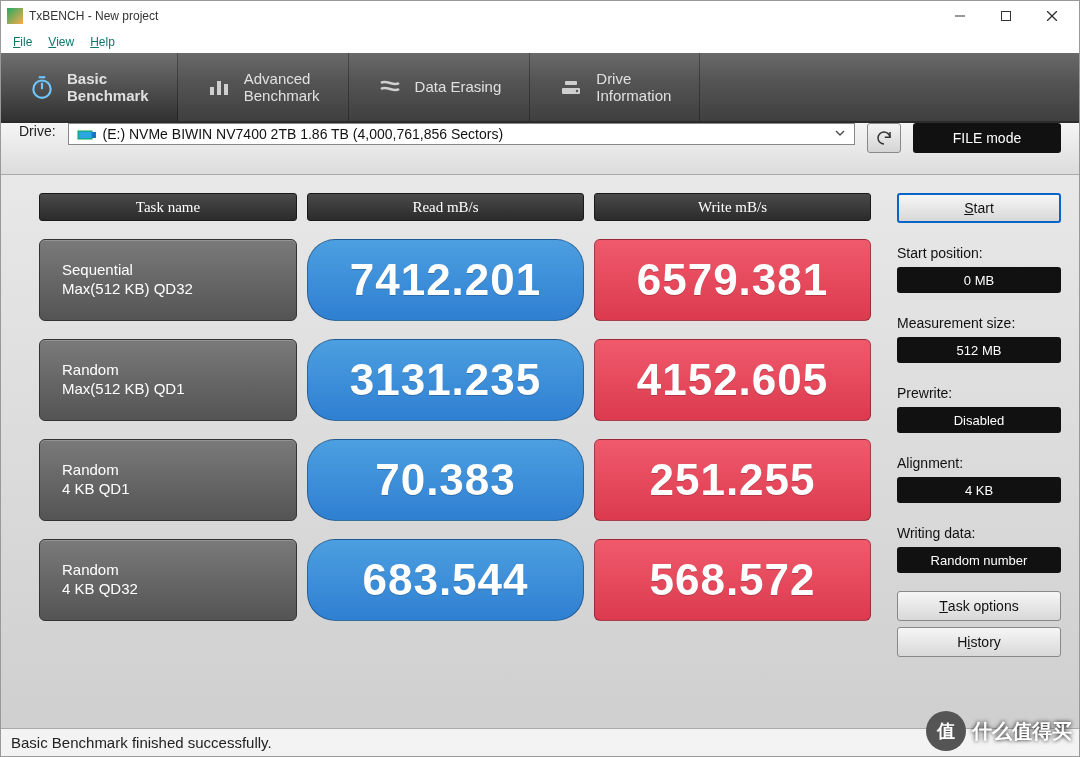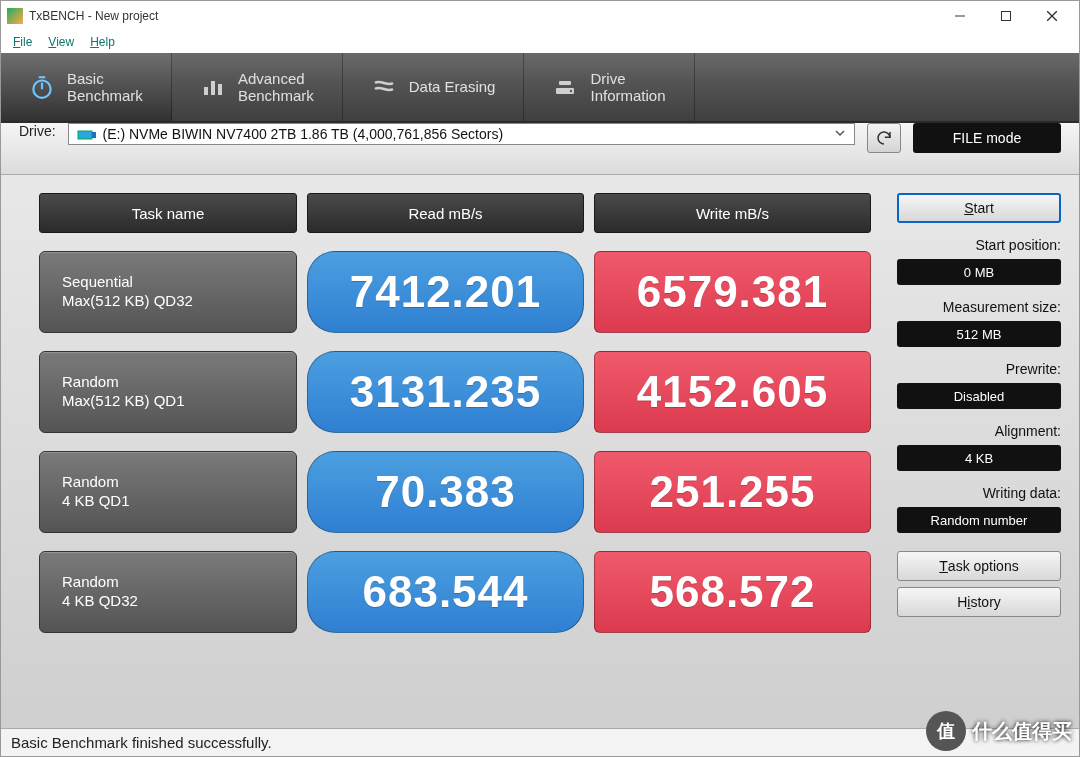--- a/index.html
+++ b/index.html
@@ -8,46 +8,46 @@
 .titlebar { height: 30px; display: flex; align-items: center; padding: 0 4px 0 6px; background: #fff; }
 .appicon { width: 16px; height: 16px; margin-right: 6px; display:inline-block; background: linear-gradient(135deg,#2a6,#fa4);}
 .title { flex: 1; font-size: 12px; color: #333; }
 .winbtns { display: flex; }
 .winbtn { width: 46px; height: 30px; display: flex; align-items: center; justify-content: center; color: #333; }
 .menubar { height: 22px; display: flex; align-items: center; gap: 16px; padding: 0 12px; font-size: 12px; color: #0f766e; background:#fff; }
 .menubar span { cursor: default; }
 .menubar span u{text-decoration:underline;}
 .tabbar { height: 70px; background: linear-gradient(#6a6a6a,#555 40%,#3f3f3f); display: flex; align-items: stretch; padding: 0; border-bottom:2px solid #2b2b2b; }
 .tab { flex:0 0 auto; display:flex; align-items:center; gap:12px; padding: 0 28px; color: #e0e0e0; font-size: 15px; cursor:pointer; border-right:1px solid rgba(0,0,0,.3);}
-.tab.active { background: linear-gradient(#6f6f6f,#313131); }
+.tab.active { background: linear-gradient(#6f6f6f,#313131); font-weight: bold; }
 .tab .ticon{width:26px;height:26px;display:flex;align-items:center;justify-content:center;color:#80cfff;}
 .tab .tlabel{line-height:1.15;}
 .drivebar { height: 52px; display:flex; align-items:flex-start; gap:12px; padding: 0 18px; background: linear-gradient(#f5f5f5,#dcdcdc); border-bottom:1px solid #aaa;}
 .drivebar .lbl{font-size:14px;color:#222;}
 .drivesel { flex:1; display:flex; align-items:center; height:22px; background:#fff; border:1px solid #888; padding:0 8px; font-size:14px; color:#111; }
 .drivesel .dicon{width:20px;height:14px;margin-right:6px;display:inline-block;}
 .drivesel .caret{margin-left:auto;}
 .iconbtn{width:34px;height:30px;display:flex;align-items:center;justify-content:center;background:linear-gradient(#f4f4f4,#d4d4d4);border:1px solid #888;border-radius:3px;}
 .filemode{width:148px;height:30px;display:flex;align-items:center;justify-content:center;background:#111;color:#fff;font-size:14px;border-radius:3px;}
 .workspace{flex:1;display:flex;background:linear-gradient(#e8e8e8,#cfcfcf);overflow:hidden;}
 .results{flex:1;padding:18px 18px 8px 38px;display:flex;flex-direction:column;gap:18px;}
-.hdr{height:40px;display:flex;gap:10px;}
+.hdr{height:28px;display:flex;gap:10px;font-family:Liberation Serif, serif;}
 .hdr .cell{background:linear-gradient(#4a4a4a,#2b2b2b);color:#fff;display:flex;align-items:center;justify-content:center;font-size:15px;border-radius:3px;border:1px solid #1a1a1a;}
 .hdr .c1{flex:0 0 258px;}
 .hdr .c2{flex:1;}
 .hdr .c3{flex:1;}
 .row{height:82px;display:flex;gap:10px;}
 .task{flex:0 0 258px;background:linear-gradient(#7a7a7a,#545454);border:1px solid #333;border-radius:6px;color:#fff;display:flex;flex-direction:column;justify-content:center;padding-left:22px;font-size:15px;line-height:1.25;box-shadow:inset 0 1px 0 rgba(255,255,255,.2);}
 .num{flex:1;display:flex;align-items:center;justify-content:center;font-weight:700;font-size:44px;letter-spacing:1px;font-family:"Segoe UI","Arial",sans-serif;border-radius:6px;border:1px solid rgba(0,0,0,.3);text-shadow:0 1px 0 rgba(0,0,0,.2);}
 .num.read{background:linear-gradient(#4c9fe0,#2f7fd2);color:#fff;border-radius:28px;}
 .num.write{background:linear-gradient(#f05a6c,#dc3a4e);color:#fff;}
 .side{flex:0 0 190px;padding:18px 18px 8px 8px;display:flex;flex-direction:column;gap:6px;font-size:14px;color:#111;}
 .btn{height:30px;display:flex;align-items:center;justify-content:center;background:linear-gradient(#f6f6f6,#d8d8d8);border:1px solid #888;border-radius:3px;cursor:pointer;font-size:14px;}
 .btn.start{border:2px solid #0a64c8;}
-.kvlabel{margin-top:8px;color:#111;text-align:right;}
+.kvlabel{margin-top:16px;color:#111;}
 .kvval{height:26px;background:#111;color:#fff;display:flex;align-items:center;justify-content:center;border-radius:3px;font-size:13px;}
 .status{height:28px;padding:4px 10px;font-size:15px;color:#222;border-top:1px solid #aaa;background:#f3f3f3;display:flex;align-items:center;}
 .watermark{position:absolute;right:8px;bottom:6px;display:flex;align-items:center;gap:6px;color:rgba(255,255,255,.9);font-weight:700;pointer-events:none;}
 .watermark .circ{width:40px;height:40px;border-radius:50%;background:#555;display:flex;align-items:center;justify-content:center;color:#fff;font-size:18px;}
 .wrapper{position:relative;width:1080px;height:757px;}
 </style>
 </head>
 <body>
 
 <div class="wrapper">

